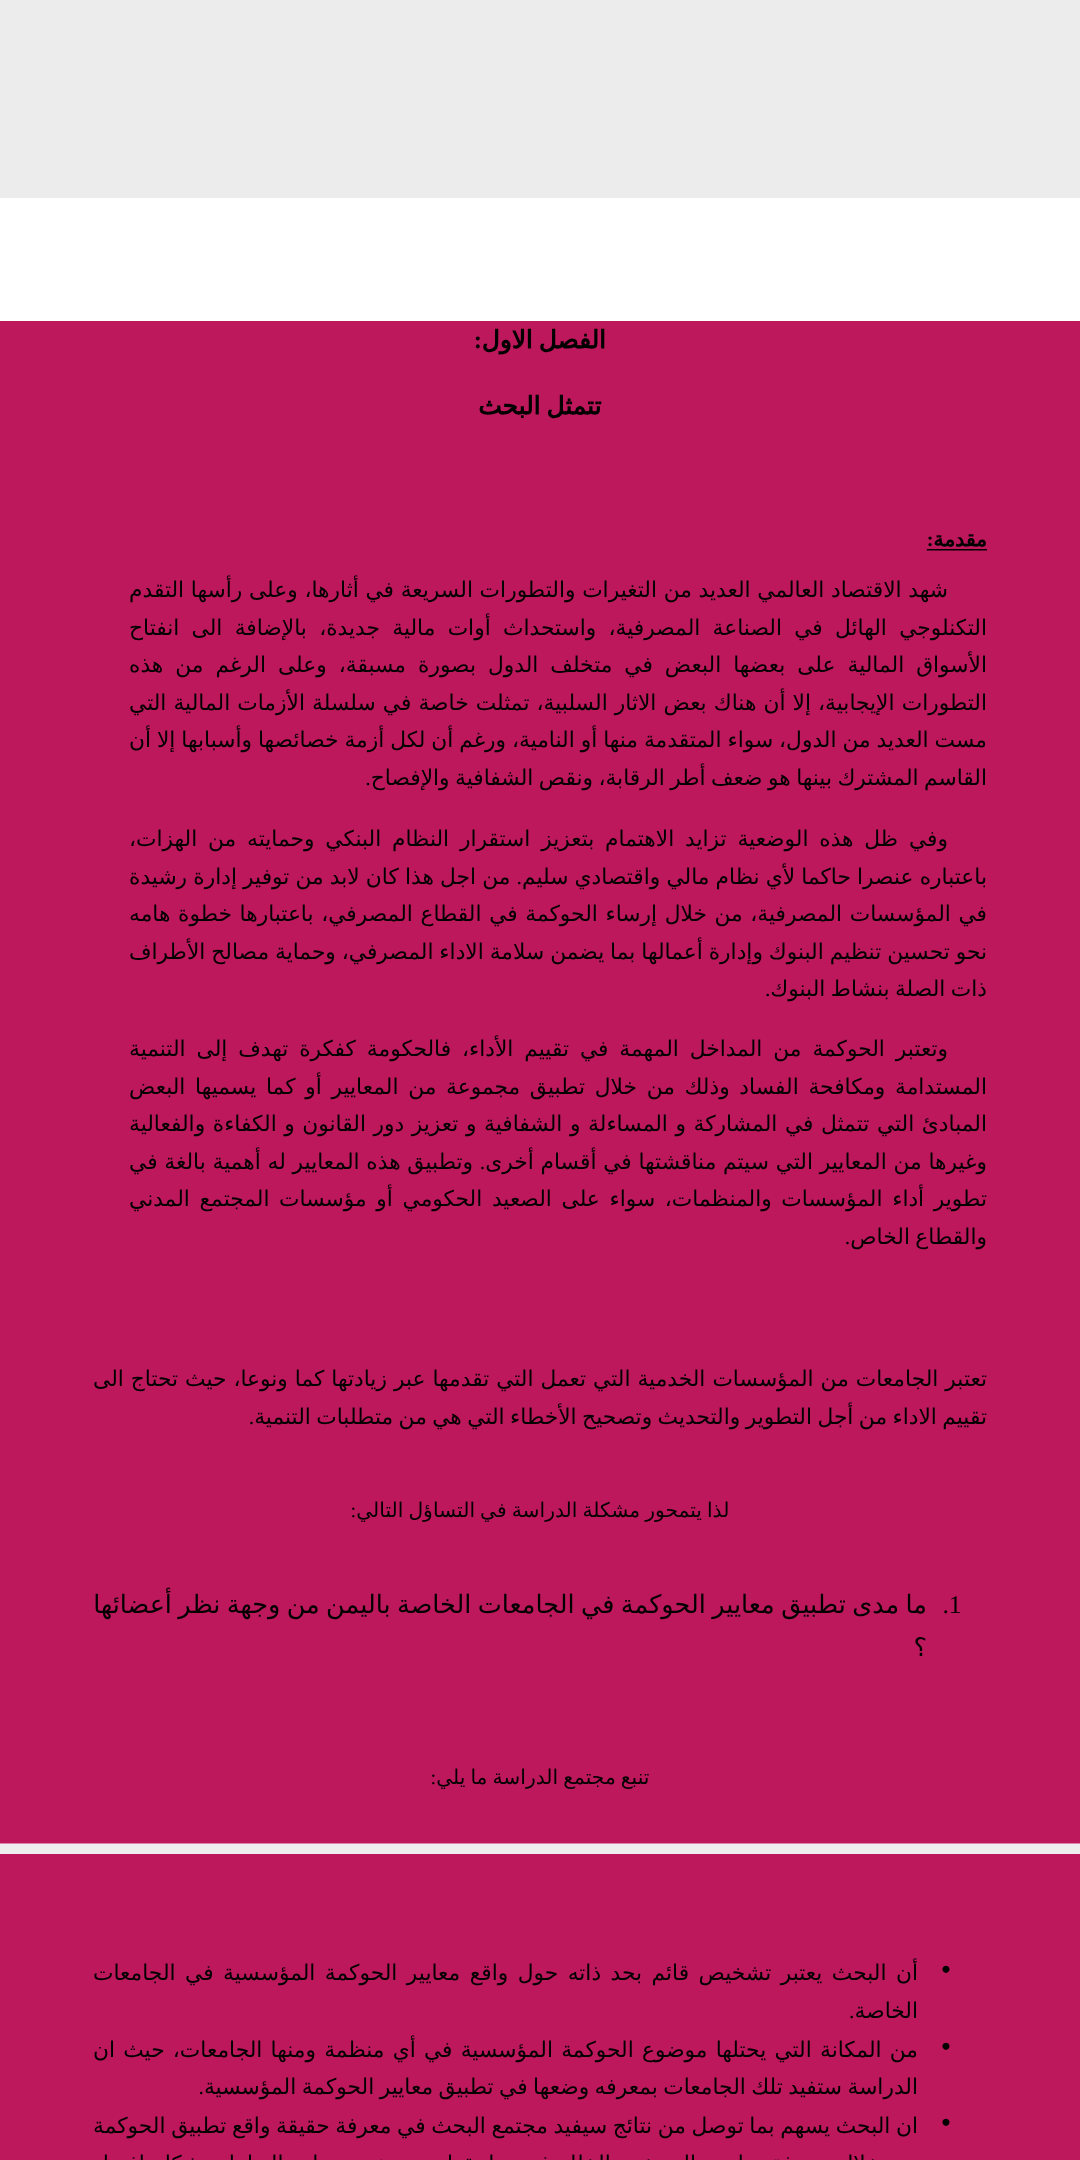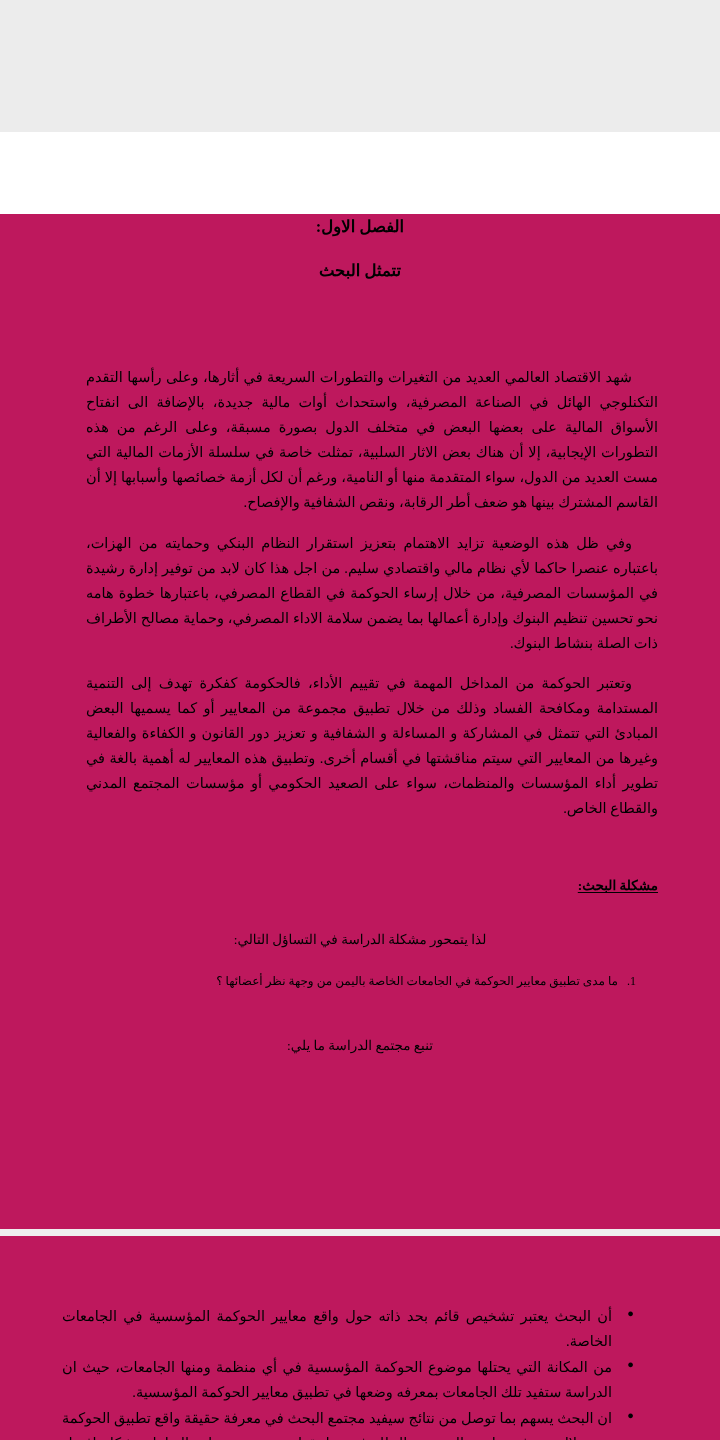--- a/index.html
+++ b/index.html
@@ -71,28 +71,28 @@
     line-height: 1.72;
     margin: 0;
   }
   p.indent-first { text-indent: 26px; margin-left: 24px; }
 
   p.plain-line {
     direction: rtl;
     text-align: center;
     font-size: 13.5px;
     line-height: 1.72;
-    margin: 0;
+    margin: 17px;
   }
 
   ol.question-list {
     direction: rtl;
     margin: 0;
     padding: 0 34px 0 0;
-    font-size: 12px;
+    font-size: 17px;
     line-height: 1.72;
   }
   ol.question-list li { padding-right: 6px; }
 
   ul.bullet-list {
     direction: rtl;
     margin: 0;
     padding: 0 24px 0 0;
     list-style: none;
     font-size: 14.5px;
@@ -127,39 +127,40 @@
   <div class="top-chrome"></div>
 
   <div class="page page-1">
 
     <div class="doc-title title-line-1">الفصل الاول:</div>
 
     <div class="doc-title title-line-2">تتمثل البحث</div>
 
     <div class="sp-68"></div>
 
+    <div class="section-heading">مقدمة:</div>
 
     <div class="sp-14"></div>
 
     <p class="body-text indent-first">شهد الاقتصاد العالمي العديد من التغيرات والتطورات السريعة في أثارها، وعلى رأسها التقدم التكنلوجي الهائل في الصناعة المصرفية، واستحداث أوات مالية جديدة، بالإضافة الى انفتاح الأسواق المالية على بعضها البعض في متخلف الدول بصورة مسبقة، وعلى الرغم من هذه التطورات الإيجابية، إلا أن هناك بعض الاثار السلبية، تمثلت خاصة في سلسلة الأزمات المالية التي مست العديد من الدول، سواء المتقدمة منها أو النامية، ورغم أن لكل أزمة خصائصها وأسبابها إلا أن القاسم المشترك بينها هو ضعف أطر الرقابة، ونقص الشفافية والإفصاح.</p>
 
     <div class="sp-16"></div>
 
     <p class="body-text indent-first">وفي ظل هذه الوضعية تزايد الاهتمام بتعزيز استقرار النظام البنكي وحمايته من الهزات، باعتباره عنصرا حاكما لأي نظام مالي واقتصادي سليم. من اجل هذا كان لابد من توفير إدارة رشيدة في المؤسسات المصرفية، من خلال إرساء الحوكمة في القطاع المصرفي، باعتبارها خطوة هامه نحو تحسين تنظيم البنوك وإدارة أعمالها بما يضمن سلامة الاداء المصرفي، وحماية مصالح الأطراف ذات الصلة بنشاط البنوك.</p>
 
     <div class="sp-16"></div>
 
     <p class="body-text indent-first">وتعتبر الحوكمة من المداخل المهمة في تقييم الأداء، فالحكومة كفكرة تهدف إلى التنمية المستدامة ومكافحة الفساد وذلك من خلال تطبيق مجموعة من المعايير أو كما يسميها البعض المبادئ التي تتمثل في المشاركة و المساءلة و الشفافية و تعزيز دور القانون و الكفاءة والفعالية وغيرها من المعايير التي سيتم مناقشتها في أقسام أخرى. وتطبيق هذه المعايير له أهمية بالغة في تطوير أداء المؤسسات والمنظمات، سواء على الصعيد الحكومي أو مؤسسات المجتمع المدني والقطاع الخاص.</p>
 
     <div class="sp-56"></div>
 
-    <div class="section-heading">مشكلة البحث:</div>
 
     <div class="sp-14"></div>
 
+    <p class="body-text">تعتبر الجامعات  من المؤسسات الخدمية التي تعمل التي تقدمها عبر زيادتها كما ونوعا، حيث تحتاج الى تقييم الاداء من أجل التطوير والتحديث وتصحيح الأخطاء التي هي من متطلبات التنمية.</p>
 
     <div class="sp-20"></div>
 
     <p class="plain-line">لذا يتمحور مشكلة الدراسة في التساؤل التالي:</p>
 
     <div class="sp-20"></div>
 
     <ol class="question-list">
       <li>ما مدى تطبيق معايير الحوكمة في الجامعات الخاصة باليمن من وجهة نظر أعضائها ؟</li>
     </ol>

